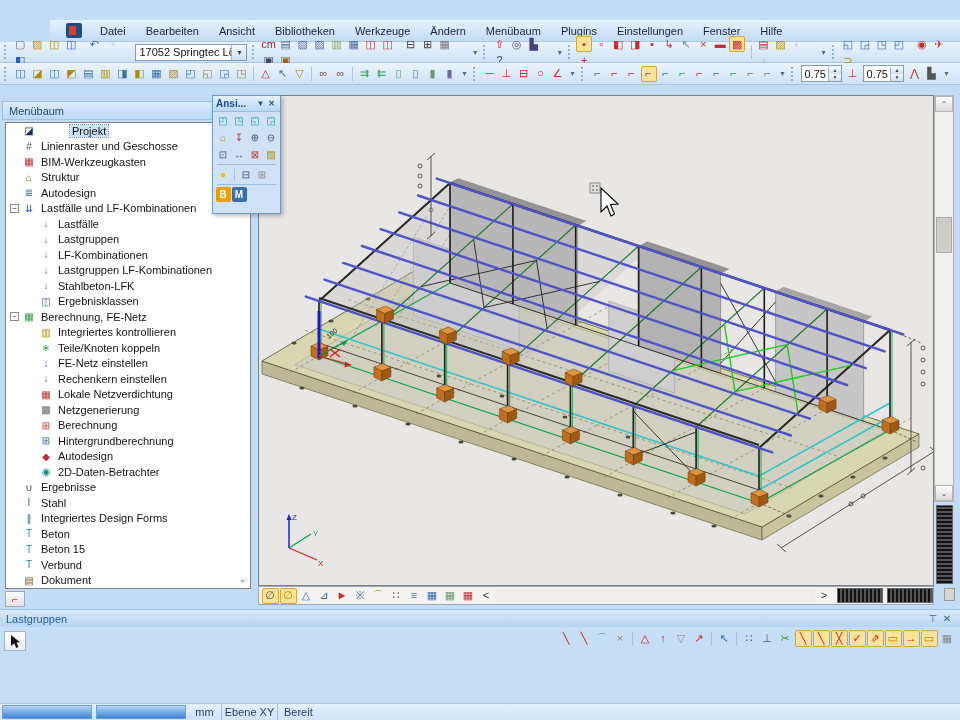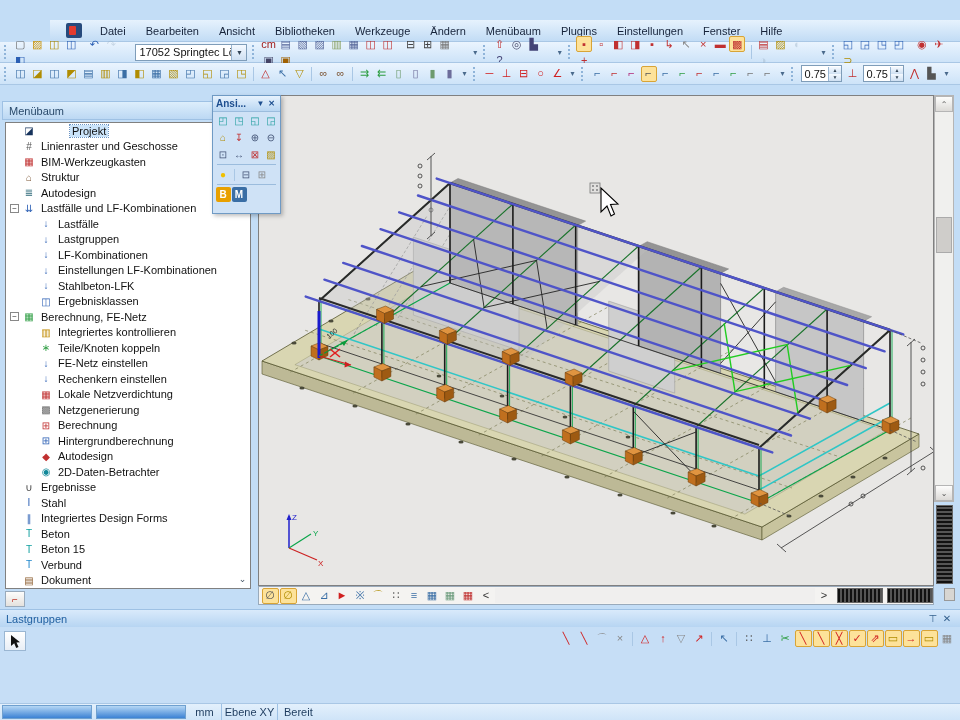--- a/index.html
+++ b/index.html
@@ -220,21 +220,21 @@
         <span class="tlabel">Lastgruppen</span>
       </div>
       <div class="trow" style="padding-left: 21px;">
         <span class="expsp"></span>
         <span class="tico" style="color: rgb(43, 95, 180);">↓</span>
         <span class="tlabel">LF-Kombinationen</span>
       </div>
       <div class="trow" style="padding-left: 21px;">
         <span class="expsp"></span>
         <span class="tico" style="color: rgb(43, 95, 180);">↓</span>
-        <span class="tlabel">Einstellungen LF-Kombinationen</span>
+        <span class="tlabel">Lastgruppen LF-Kombinationen</span>
       </div>
       <div class="trow" style="padding-left: 21px;">
         <span class="expsp"></span>
         <span class="tico" style="color: rgb(43, 95, 180);">↓</span>
         <span class="tlabel">Stahlbeton-LFK</span>
       </div>
       <div class="trow" style="padding-left: 21px;">
         <span class="expsp"></span>
         <span class="tico" style="color: rgb(43, 95, 180);">◫</span>
         <span class="tlabel">Ergebnisklassen</span>

